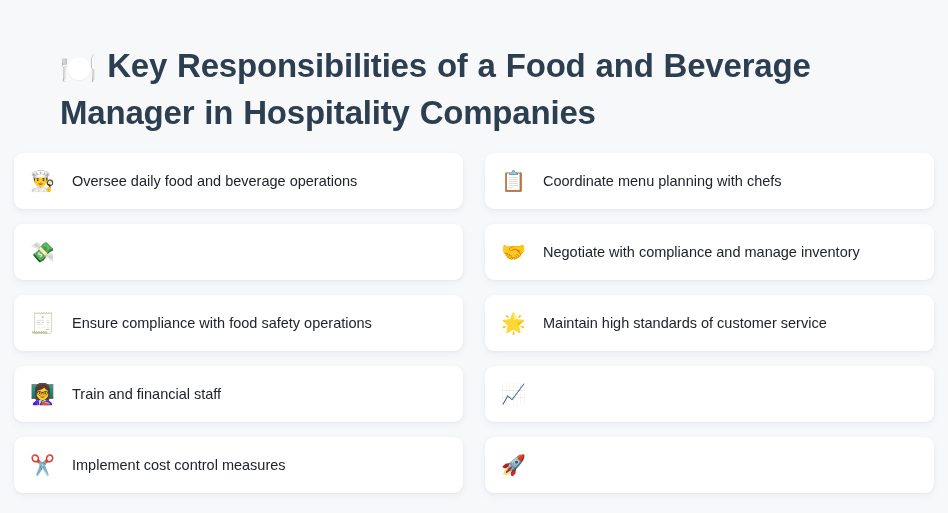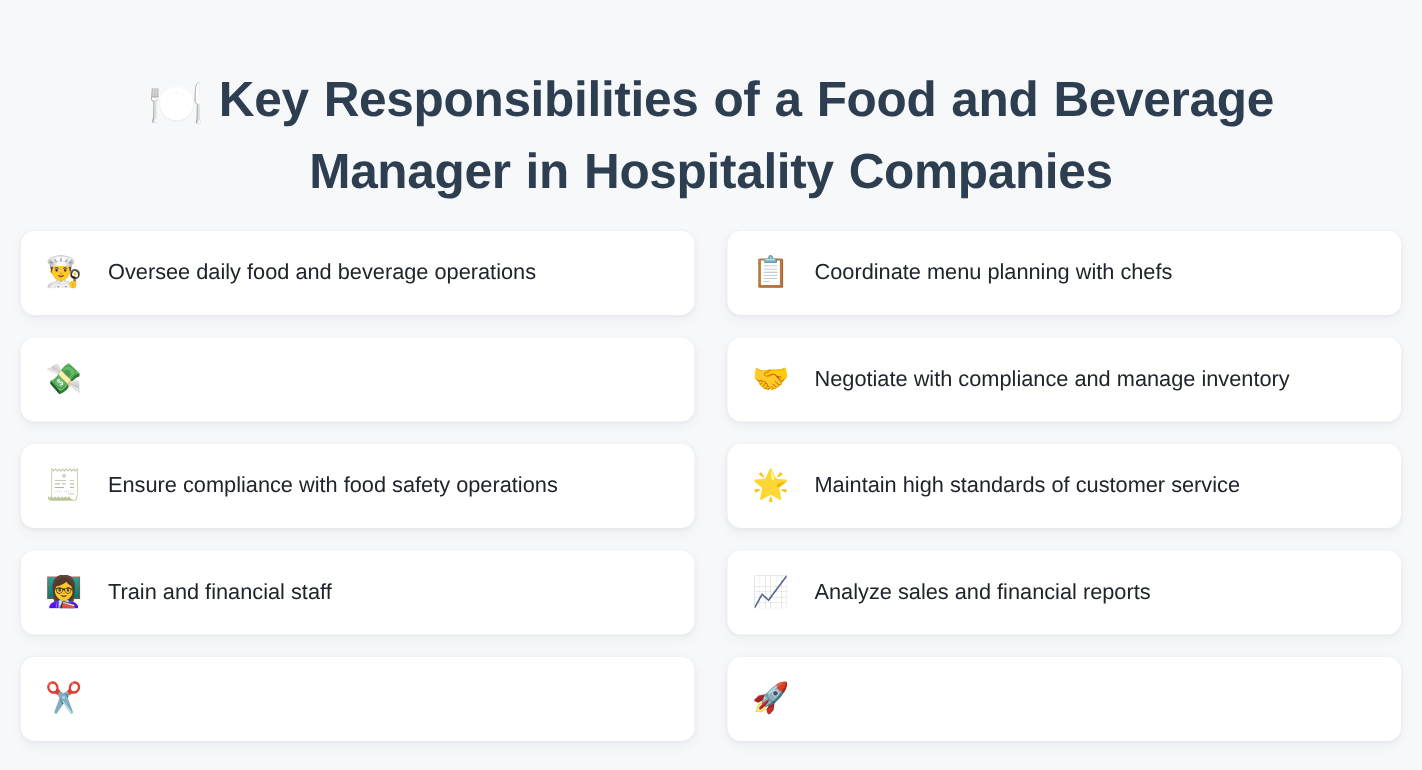--- a/index.html
+++ b/index.html
@@ -20,21 +20,21 @@
     height: 513px;
     box-sizing: border-box;
     display: flex;
     flex-direction: column;
     background: #f7f8fa;
   }
 
   
   .title-block {
     padding: 44px 60px 0 60px;
-    text-align: center;
+    text-align: left;
   }
   .title {
     margin: 0;
     font-size: 33px;
     line-height: 44px;
     font-weight: bold;
     color: #2c3e50;
     letter-spacing: -0.2px;
     word-spacing: 1px;
   }
@@ -123,23 +123,23 @@
       <div class="card">
         <span class="card-emoji">🌟</span>
         <span class="card-text">Maintain high standards of customer service</span>
       </div>
       <div class="card">
         <span class="card-emoji">👩‍🏫</span>
         <span class="card-text">Train and financial staff</span>
       </div>
       <div class="card">
         <span class="card-emoji tinted">📈</span>
-        <span class="card-text">Analyze sales and financial reports</span>
       </div>
       <div class="card">
         <span class="card-emoji">✂️</span>
+        <span class="card-text">Implement cost control measures</span>
       </div>
       <div class="card">
         <span class="card-emoji">🚀</span>
       </div>
     </div>
 
 </div>
 
 </body></html>

